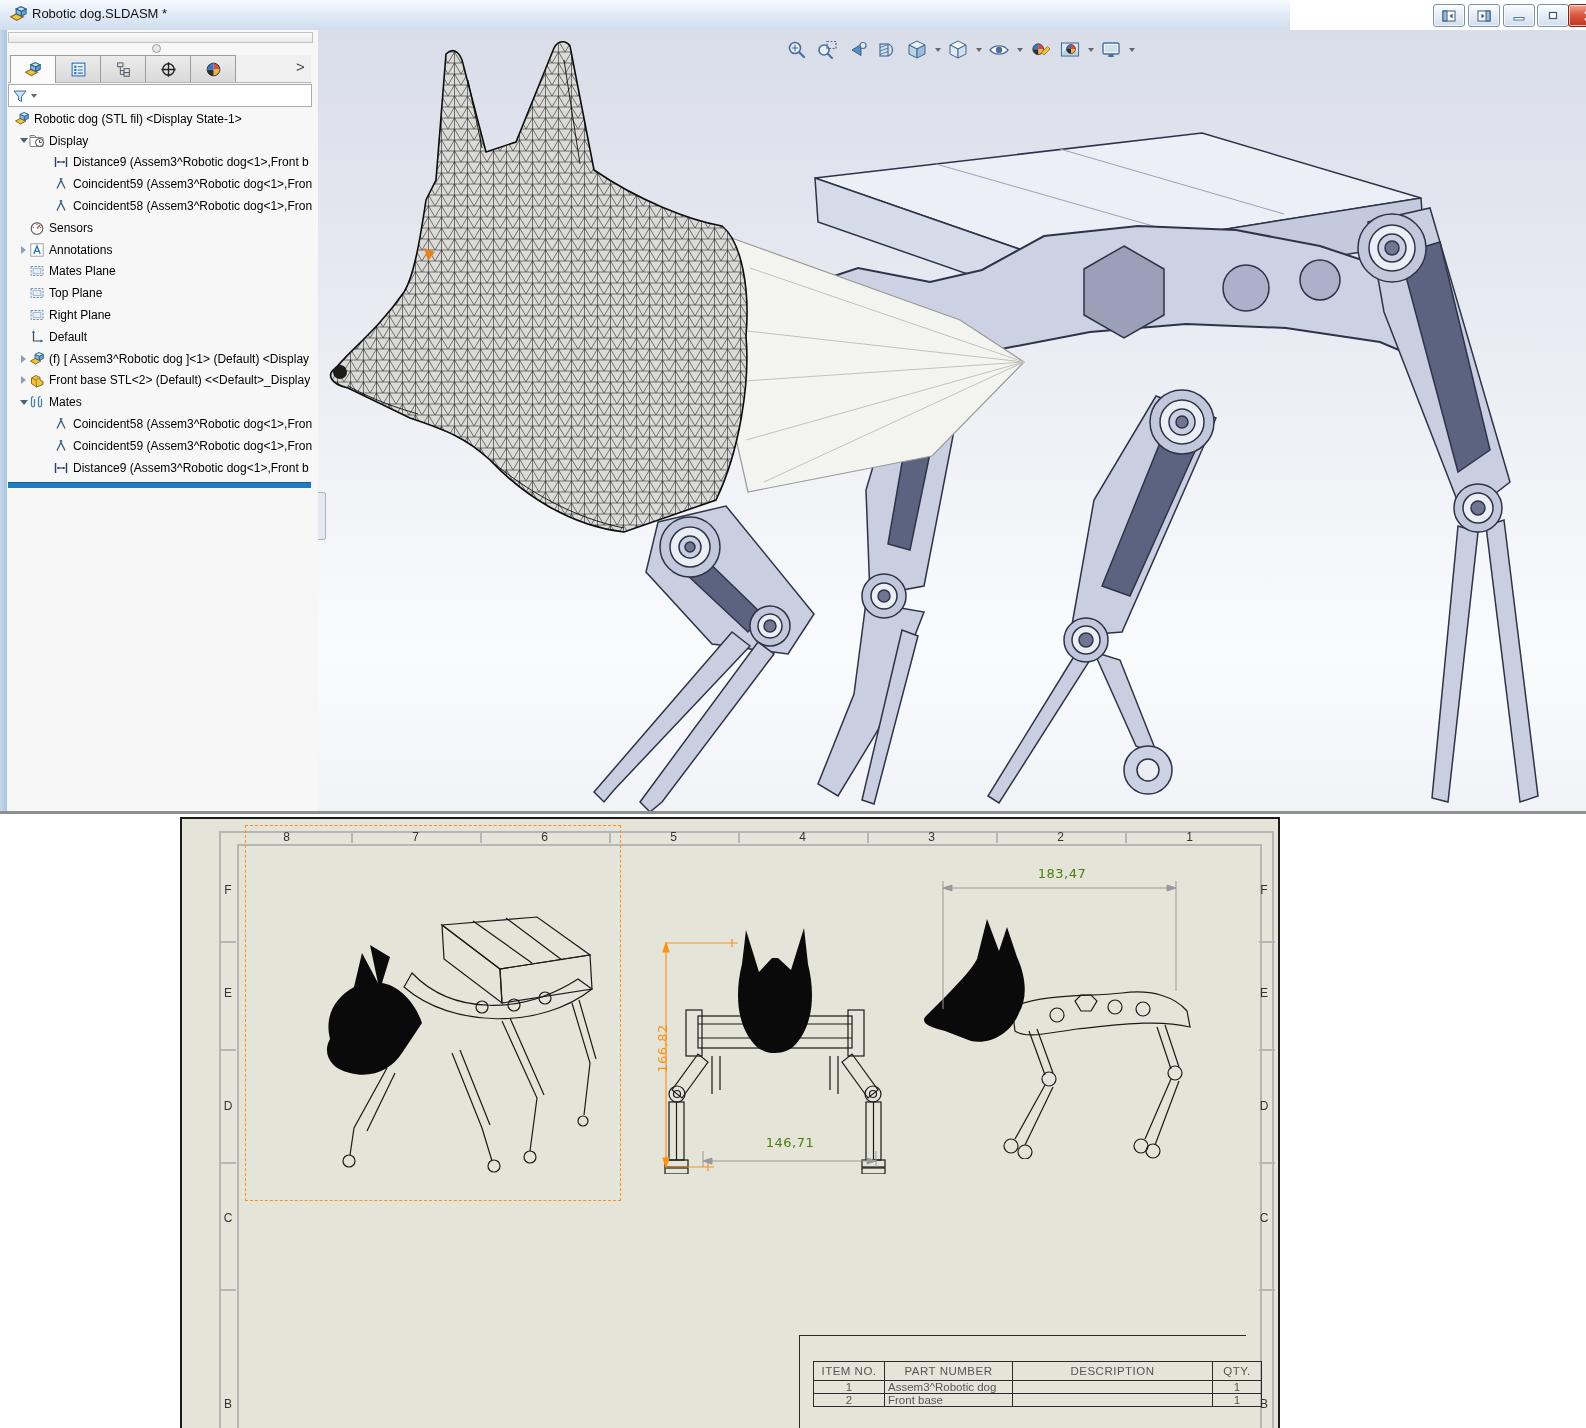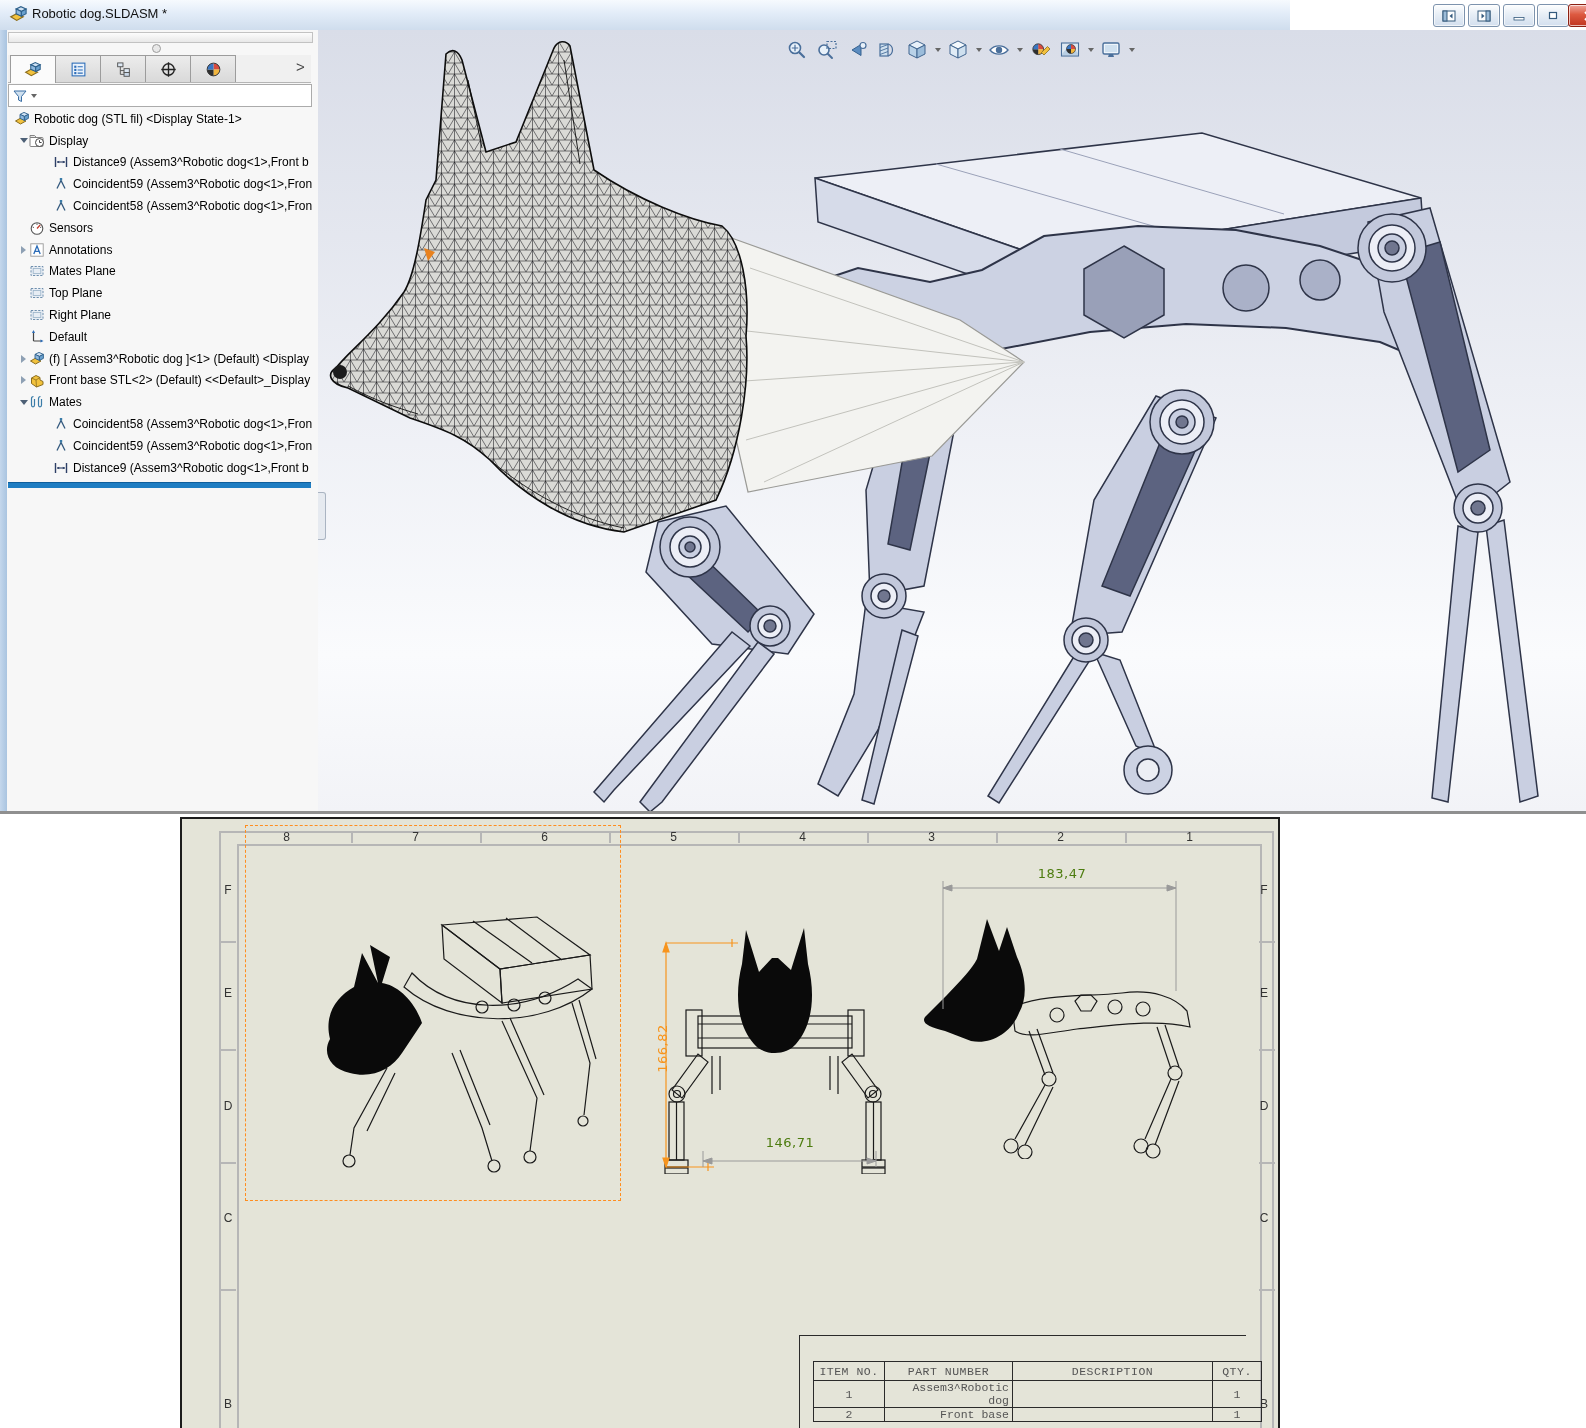--- a/index.html
+++ b/index.html
@@ -60,25 +60,25 @@
   .zone-letter{position:absolute;width:18px;text-align:center;font-size:12px;color:#333}
   .ztick-v{position:absolute;top:13px;width:1.5px;height:11px;background:#b6b6b6}
   .ztick-hl{position:absolute;left:38px;width:16px;height:1.5px;background:#b6b6b6}
   .ztick-hr{position:absolute;left:1077px;width:16px;height:1.5px;background:#b6b6b6}
   #sel-rect{left:63px;top:6px;width:374px;height:374px;border:1.5px dashed #ff8d1f}
   .dim-label{position:absolute;font-size:13px;color:#4d7c0f;letter-spacing:.5px;width:64px;text-align:center;font-family:"DejaVu Sans",sans-serif}
   #dim-height-label{color:#f7941d;transform:rotate(-90deg)}
   .sheetline{position:absolute;background:#2a2a2a}
 
   
-  #bom{left:631px;top:542px;border-collapse:collapse;font-family:Liberation Mono, monospace}
+  #bom{left:631px;top:542px;border-collapse:collapse;font-family:Liberation Sans, sans-serif}
   #bom td,#bom th{border:1.2px solid #2a2a2a;font-weight:normal;color:#555;padding:0 3px;background:transparent}
   #bom th{font-size:11.5px;height:18px;text-align:center;letter-spacing:.5px}
   #bom td{font-size:11.5px}
-  .bom-c{text-align:center}.bom-l{text-align:right}
+  .bom-c{text-align:center}.bom-l{text-align:left}
   .colw0{width:64px}.colw1{width:121px}.colw2{width:193px}.colw3{width:42px}
 </style>
 </head>
 <body>
 
 <svg width="0" height="0" style="position:absolute">
   <defs>
     <symbol id="sym-asm" viewBox="0 0 16 16">
       <path d="M1.5 10 L6.5 7.2 L12 10 L6.5 13 Z" fill="#f2c23d" stroke="#8a6d1f" stroke-width="1"></path>
       <path d="M6 3.4 L10 1.4 L14.4 3.4 L10.4 5.4 Z" fill="#cfe2f4" stroke="#2c5f8a" stroke-width="0.9"></path>

